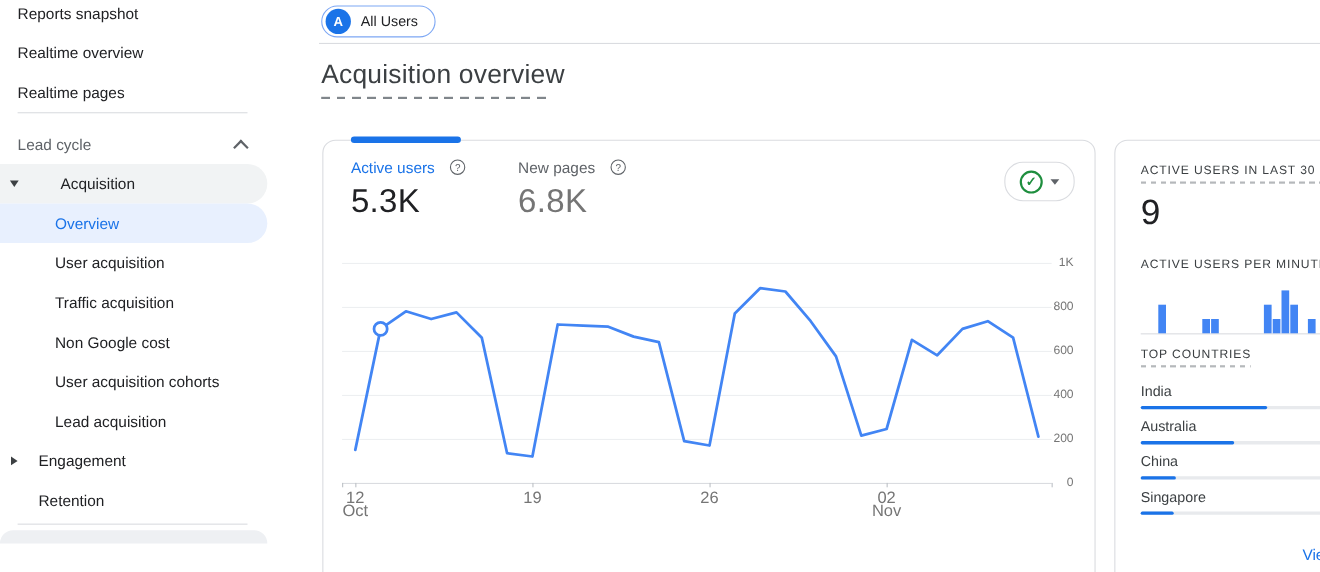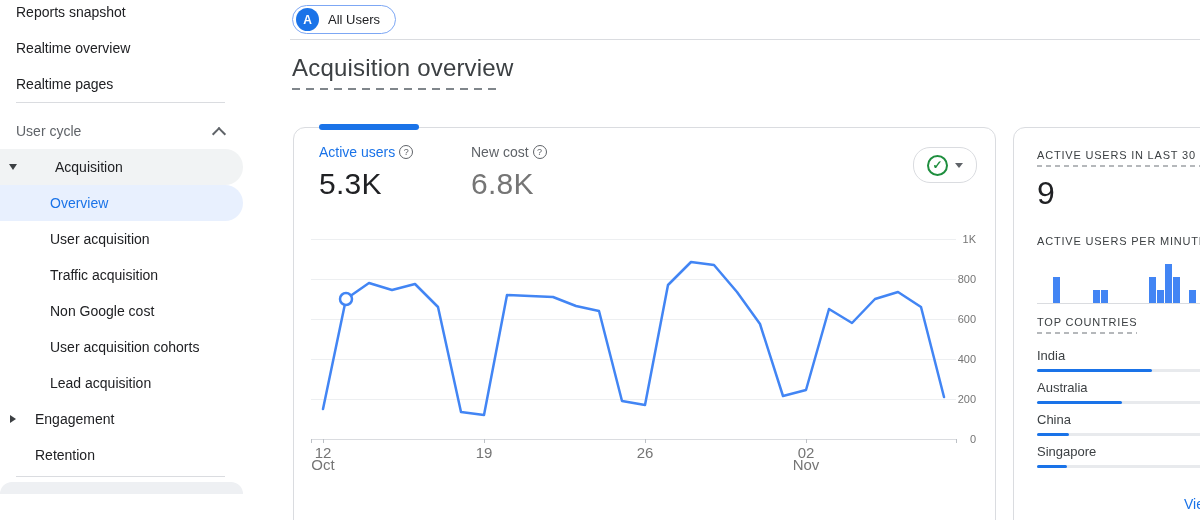--- a/index.html
+++ b/index.html
@@ -42,21 +42,21 @@
               background:repeating-linear-gradient(90deg,#80868b 0 8px,transparent 8px 14px);}
 
   
   .card{position:absolute;background:#fff;border:1px solid #dadce0;border-radius:12px;box-sizing:border-box;}
   .main-card{left:293px;top:127px;width:703px;height:420px;}
   .right-card{left:1013px;top:127px;width:262px;height:420px;padding:21px 24px 0 23px;}
 
   .tab-indicator{position:absolute;left:25px;top:-4px;width:100px;height:6px;border-radius:3px;background:#1a73e8;}
   .tab{position:absolute;top:16px;cursor:pointer;}
   .tab-1{left:25px;} .tab-2{left:177px;}
-  .tab-label{font-size:14px;display:flex;align-items:center;gap:4px;}
+  .tab-label{font-size:14px;display:flex;align-items:center;gap:14px;}
   .tab-1 .tab-label{color:#1a73e8;} .tab-2 .tab-label{color:#5f6368;}
   .help{width:14px;height:14px;border-radius:50%;border:1px solid #5f6368;color:#5f6368;font-size:9px;
         display:flex;align-items:center;justify-content:center;box-sizing:border-box;cursor:pointer;}
   .tab-value{font-size:30px;margin-top:7px;letter-spacing:.3px;}
   .tab-1 .tab-value{color:#202124;} .tab-2 .tab-value{color:#757575;}
   .quality-pill{position:absolute;left:619px;top:19px;width:62px;height:34px;border:1px solid #dadce0;
         border-radius:17px;display:flex;align-items:center;justify-content:center;gap:7px;background:#fff;cursor:pointer;}
   .qcheck{width:21px;height:21px;border-radius:50%;border:2px solid #1e8e3e;color:#1e8e3e;font-size:12px;
         font-weight:bold;display:flex;align-items:center;justify-content:center;box-sizing:border-box;}
   .qcaret{width:0;height:0;border-left:4px solid transparent;border-right:4px solid transparent;
@@ -100,21 +100,21 @@
         </div>
         <div class="nav-row">
           <span class="lbl">Realtime overview</span>
         </div>
         <div class="nav-row">
           <span class="lbl">Realtime pages</span>
         </div>
       </div>
     <div class="side-divider"></div>
     <div class="nav-row section-row">
-      <span class="lbl">User cycle</span>
+      <span class="lbl">Lead cycle</span>
       <span class="chev-up"></span>
     </div>
     <div id="side-acq">
         <div class="nav-row parent pill parent-active">
           <span class="tri-down"></span>
           <span class="lbl">Acquisition</span>
         </div>
         <div class="nav-row child pill sel">
           <span class="lbl">Overview</span>
         </div>
@@ -161,21 +161,21 @@
     <div class="tab tab-1">
       <div class="tab-label">
         <span>Active users</span>
         <span class="help">?</span>
       </div>
       <div class="tab-value">5.3K</div>
     </div>
 
     <div class="tab tab-2">
       <div class="tab-label">
-        <span>New cost</span>
+        <span>New pages</span>
         <span class="help">?</span>
       </div>
       <div class="tab-value">6.8K</div>
     </div>
 
     <div class="quality-pill">
       <span class="qcheck">✓</span>
       <span class="qcaret"></span>
     </div>
 

